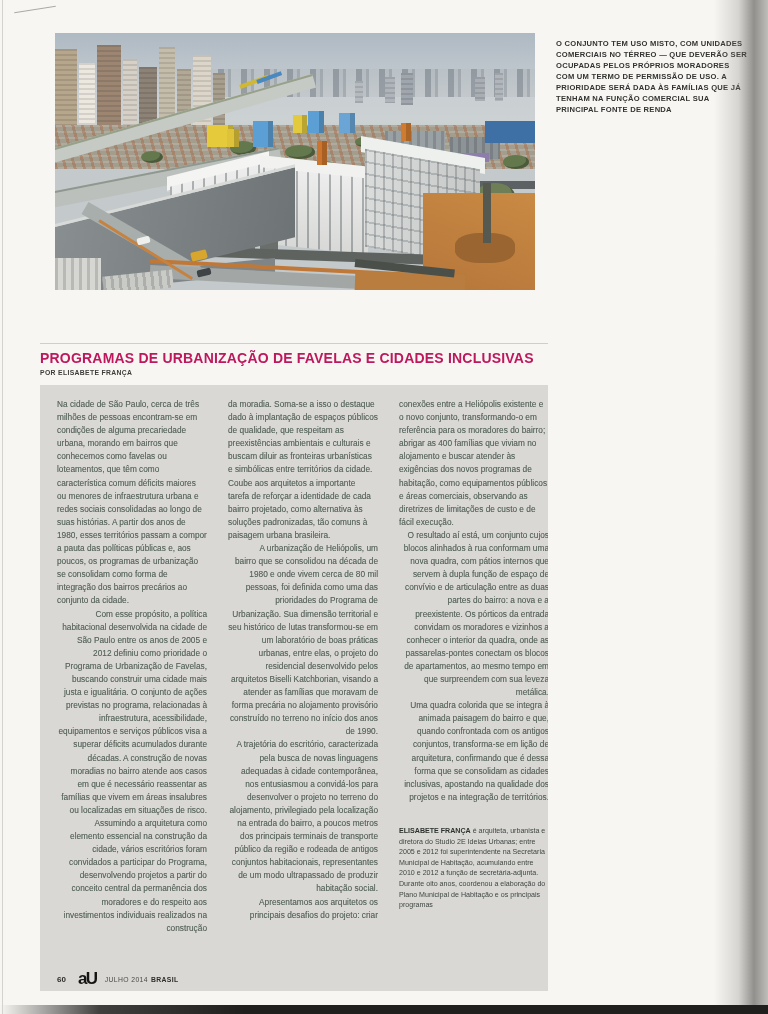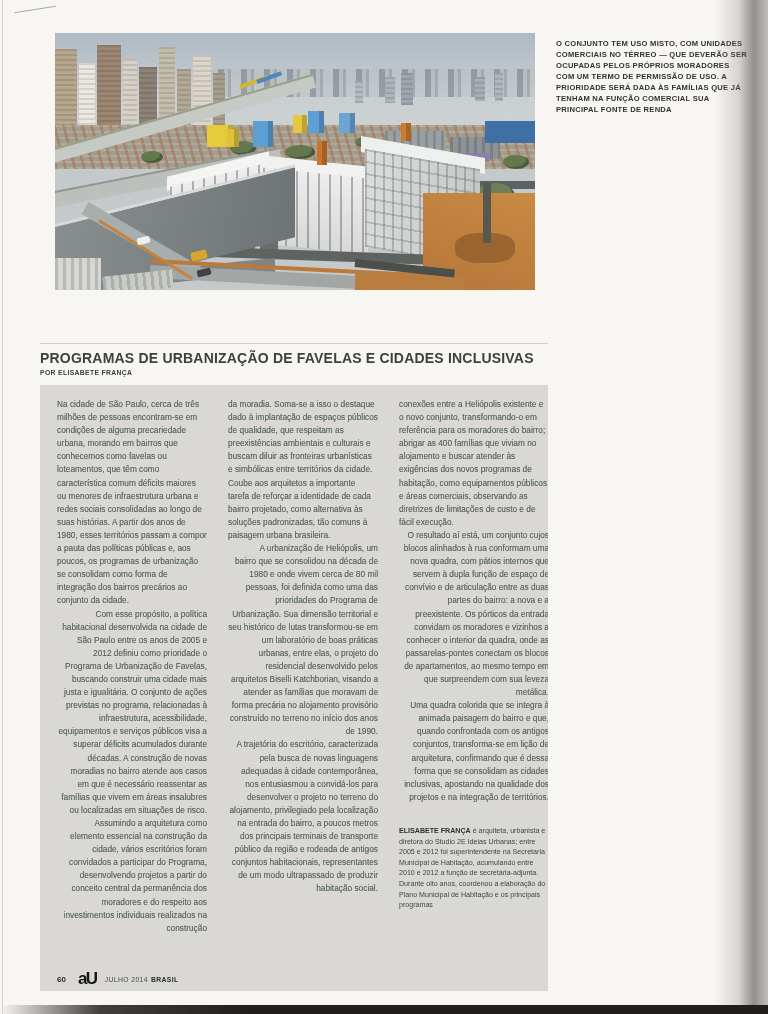--- a/index.html
+++ b/index.html
@@ -36,21 +36,21 @@
                             repeating-linear-gradient(90deg, rgba(90,96,100,0.32) 0 2px, rgba(0,0,0,0) 2px 9px),
                             linear-gradient(100deg,#dcdedd,#c2c5c4);}
   .shedroof{background-image:repeating-linear-gradient(90deg, rgba(0,0,0,0.14) 0 3px, rgba(0,0,0,0) 3px 8px);}
 
   
   .caption{position:absolute;left:556px;top:38px;width:194px;
     font-size:7.6px;font-weight:bold;line-height:1.45;letter-spacing:.25px;color:#333331;}
 
   
   .headline-block{position:absolute;left:40px;top:343px;width:508px;border-top:1px solid #cfcecb;padding-top:6px;}
-  .headline-block h1{margin:0;font-size:14px;letter-spacing:.2px;color:#404040;font-weight:bold;}
+  .headline-block h1{margin:0;font-size:14px;letter-spacing:.2px;color:#be185d;font-weight:bold;}
   .byline{margin-top:3px;font-size:6.8px;font-weight:bold;letter-spacing:.35px;color:#3d3d3b;}
 
   
   .text-panel{position:absolute;left:40px;top:385px;width:508px;height:606px;background:#d9d8d5;overflow:hidden;}
   .cols{display:grid;grid-template-columns:150px 150px 150px;column-gap:21px;padding:13px 0 0 17px;}
   .cols p{margin:0;font-size:8.3px;line-height:1.58;color:#59665e;text-shadow:0 0 .3px rgba(89,102,94,.55);}
   .cols p.ind{text-indent:8px;text-align:right;}
   .bio{margin-top:22px;font-size:7.1px;line-height:1.5;color:#3f4742;}
   .bio .bio-name{font-weight:bold;color:#2d322e;}
 
@@ -157,20 +157,21 @@
   <div class="cols">
     <div>
       <p>Na cidade de São Paulo, cerca de três milhões de pessoas encontram-se em condições de alguma precariedade urbana, morando em bairros que conhecemos como favelas ou loteamentos, que têm como característica comum déficits maiores ou menores de infraestrutura urbana e redes sociais consolidadas ao longo de suas histórias. A partir dos anos de 1980, esses territórios passam a compor a pauta das políticas públicas e, aos poucos, os programas de urbanização se consolidam como forma de integração dos bairros precários ao conjunto da cidade.</p>
       <p class="ind">Com esse propósito, a política habitacional desenvolvida na cidade de São Paulo entre os anos de 2005 e 2012 definiu como prioridade o Programa de Urbanização de Favelas, buscando construir uma cidade mais justa e igualitária. O conjunto de ações previstas no programa, relacionadas à infraestrutura, acessibilidade, equipamentos e serviços públicos visa a superar déficits acumulados durante décadas. A construção de novas moradias no bairro atende aos casos em que é necessário reassentar as famílias que vivem em áreas insalubres ou localizadas em situações de risco.</p>
       <p class="ind">Assumindo a arquitetura como elemento essencial na construção da cidade, vários escritórios foram convidados a participar do Programa, desenvolvendo projetos a partir do conceito central da permanência dos moradores e do respeito aos investimentos individuais realizados na construção</p>
     </div>
     <div>
       <p>da moradia. Soma-se a isso o destaque dado à implantação de espaços públicos de qualidade, que respeitam as preexistências ambientais e culturais e buscam diluir as fronteiras urbanísticas e simbólicas entre territórios da cidade. Coube aos arquitetos a importante tarefa de reforçar a identidade de cada bairro projetado, como alternativa às soluções padronizadas, tão comuns à paisagem urbana brasileira.</p>
       <p class="ind">A urbanização de Heliópolis, um bairro que se consolidou na década de 1980 e onde vivem cerca de 80 mil pessoas, foi definida como uma das prioridades do Programa de Urbanização. Sua dimensão territorial e seu histórico de lutas transformou-se em um laboratório de boas práticas urbanas, entre elas, o projeto do residencial desenvolvido pelos arquitetos Biselli Katchborian, visando a atender as famílias que moravam de forma precária no alojamento provisório construído no terreno no início dos anos de 1990.</p>
       <p class="ind">A trajetória do escritório, caracterizada pela busca de novas linguagens adequadas à cidade contemporânea, nos entusiasmou a convidá-los para desenvolver o projeto no terreno do alojamento, privilegiado pela localização na entrada do bairro, a poucos metros dos principais terminais de transporte público da região e rodeada de antigos conjuntos habitacionais, representantes de um modo ultrapassado de produzir habitação social.</p>
+      <p class="ind">Apresentamos aos arquitetos os principais desafios do projeto: criar</p>
     </div>
     <div>
       <p>conexões entre a Heliópolis existente e o novo conjunto, transformando-o em referência para os moradores do bairro; abrigar as 400 famílias que viviam no alojamento e buscar atender às exigências dos novos programas de habitação, como equipamentos públicos e áreas comerciais, observando as diretrizes de limitações de custo e de fácil execução.</p>
       <p class="ind">O resultado aí está, um conjunto cujos blocos alinhados à rua conformam uma nova quadra, com pátios internos que servem à dupla função de espaço de convívio e de articulação entre as duas partes do bairro: a nova e a preexistente. Os pórticos da entrada convidam os moradores e vizinhos a conhecer o interior da quadra, onde as passarelas-pontes conectam os blocos de apartamentos, ao mesmo tempo em que surpreendem com sua leveza metálica.</p>
       <p class="ind">Uma quadra colorida que se integra à animada paisagem do bairro e que, quando confrontada com os antigos conjuntos, transforma-se em lição de arquitetura, confirmando que é dessa forma que se consolidam as cidades inclusivas, apostando na qualidade dos projetos e na integração de territórios.</p>
       <div class="bio">
         <span class="bio-name">ELISABETE FRANÇA</span><span> é arquiteta, urbanista e diretora do Studio 2E Ideias Urbanas; entre 2005 e 2012 foi superintendente na Secretaria Municipal de Habitação, acumulando entre 2010 e 2012 a função de secretária-adjunta. Durante oito anos, coordenou a elaboração do Plano Municipal de Habitação e os principais programas</span>
       </div>
     </div>
   </div>

